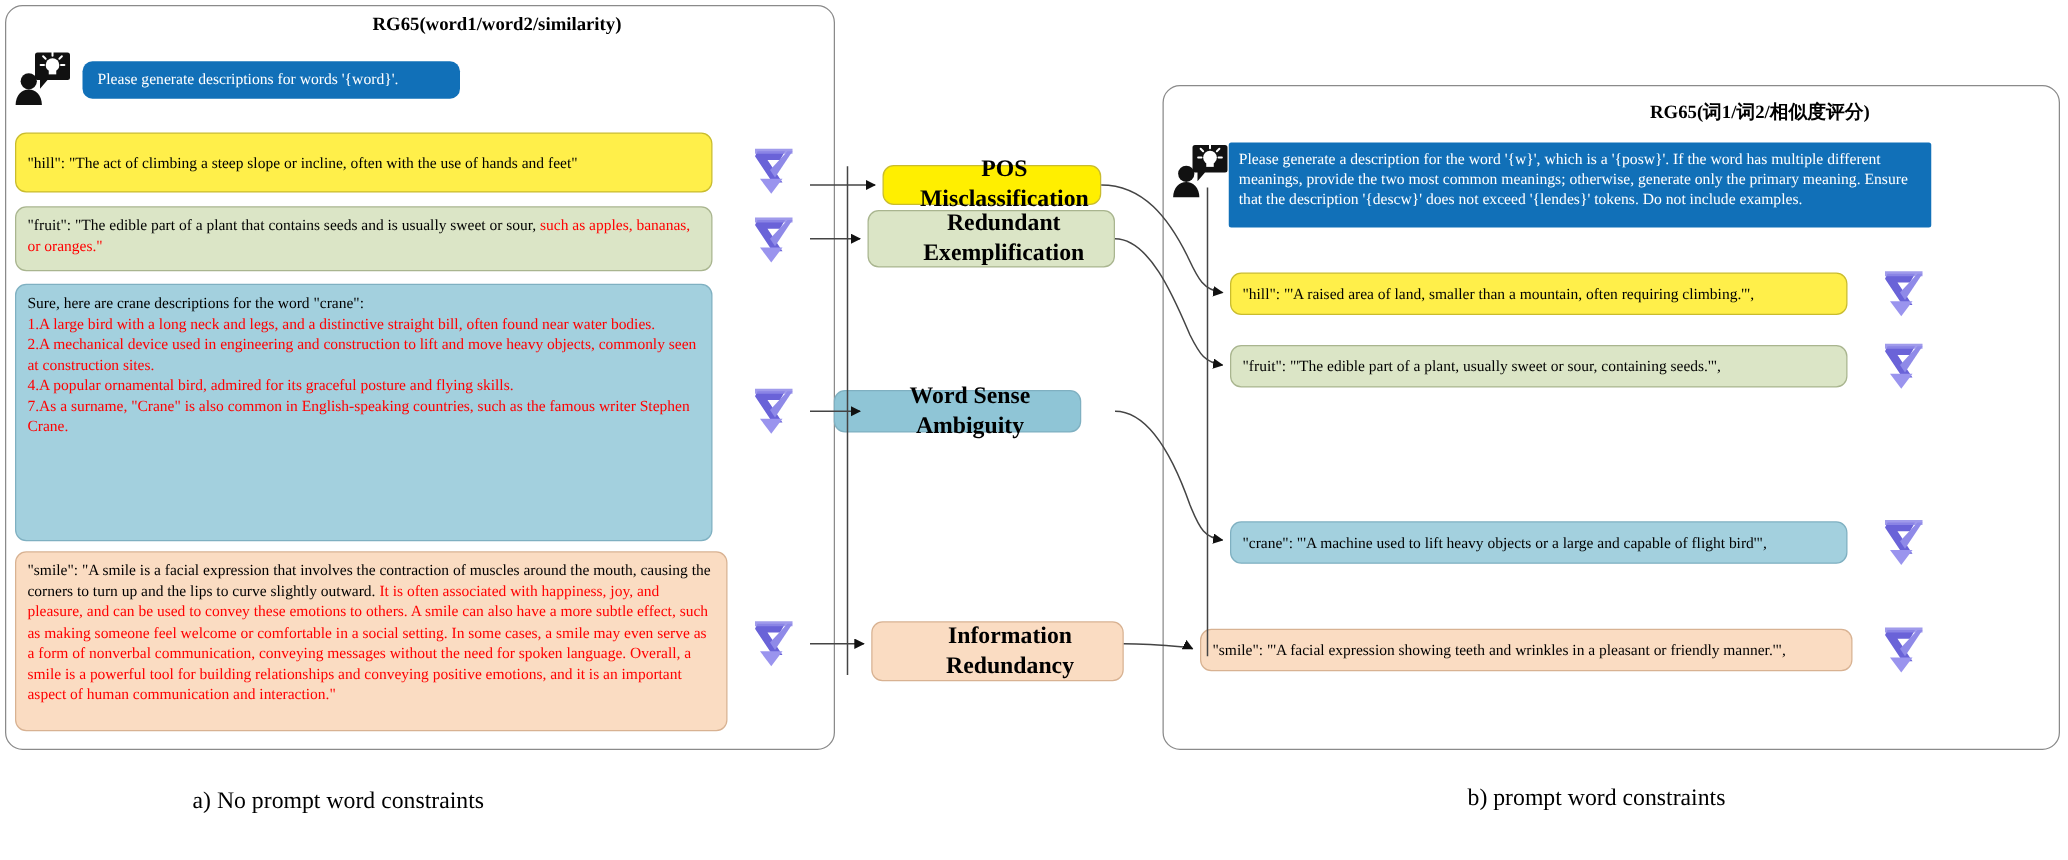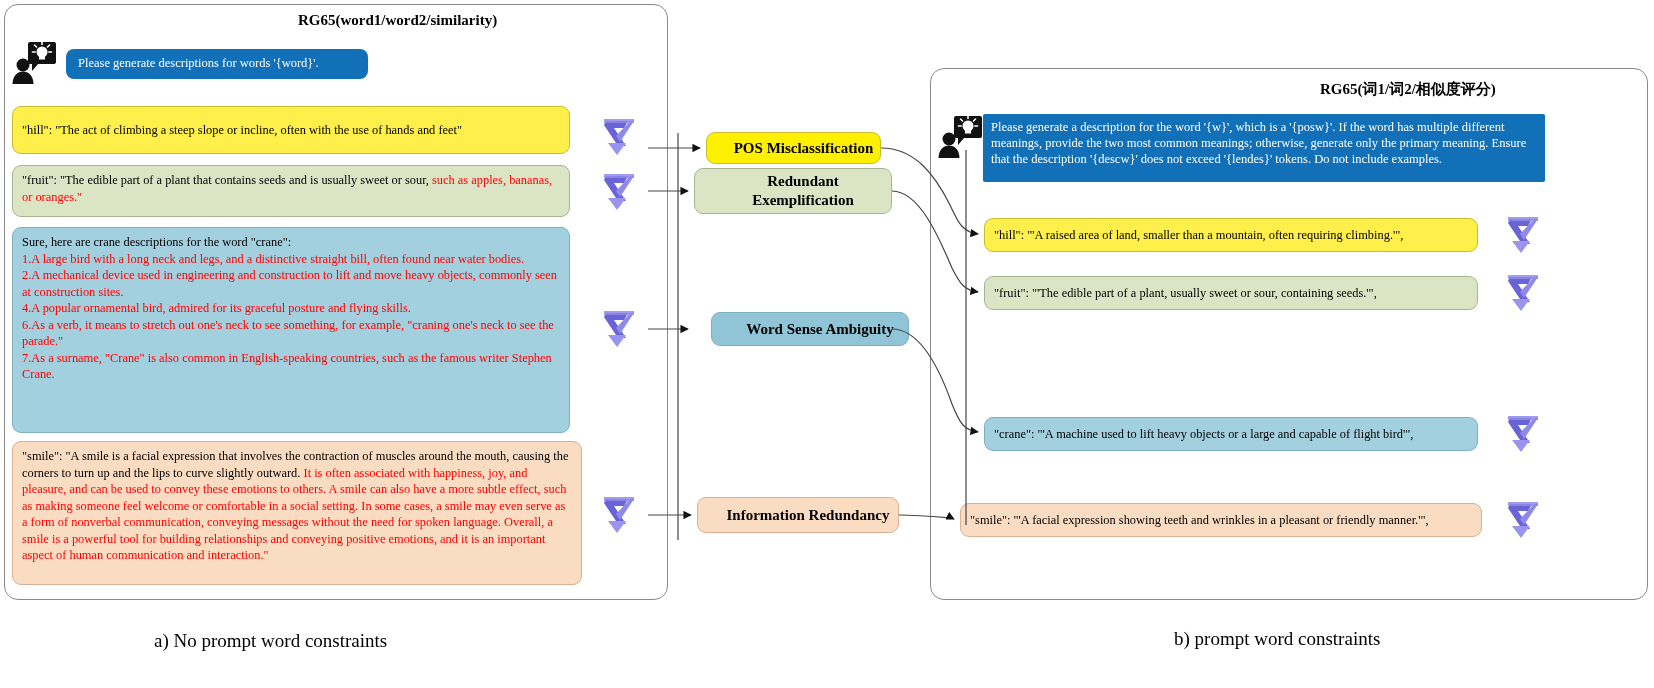--- a/index.html
+++ b/index.html
@@ -92,33 +92,33 @@
   #box-crane-r { left: 984px; top: 417px; width: 494px; height: 34px; display:flex; align-items:center;}
   #box-smile-r { left: 960px; top: 503px; width: 522px; height: 34px; display:flex; align-items:center;}
 
   
   .catbox {
     position: absolute;
     box-sizing: border-box;
     border: 1px solid #9a9a9a;
     border-radius: 9px;
     font-weight: bold;
-    font-size: 15px;
+    font-size: 19px;
     color: #000;
     display: flex;
     align-items: center;
     justify-content: center;
     text-align: center;
     line-height: 1.24;
     padding-left: 20px;
   }
   #cat-pos    { left: 706px; top: 132px; width: 175px; height: 32px; background: #ffef00; border-color:#c9bc2e; }
   #cat-redund { left: 694px; top: 168px; width: 198px; height: 46px; background: #dbe5c6; border-color:#a9b58f; }
-  #cat-wsa    { left: 711px; top: 312px; width: 198px; height: 34px; background: #8fc5d6; border-color:#7fb0c1; }
-  #cat-inforedund { left: 697px; top: 497px; width: 202px; height: 36px; background: #fadcc2; border-color:#d8b292; }
+  #cat-wsa    { left: 667px; top: 312px; width: 198px; height: 34px; background: #8fc5d6; border-color:#7fb0c1; }
+  #cat-inforedund { left: 697px; top: 497px; width: 202px; height: 48px; background: #fadcc2; border-color:#d8b292; }
 
   
   .llm-icon { position: absolute; width: 48px; height: 48px; }
   #llm-l1 { left: 594px; top: 113px; }
   #llm-l2 { left: 594px; top: 168px; }
   #llm-l3 { left: 594px; top: 305px; }
   #llm-l4 { left: 594px; top: 491px; }
   #llm-r1 { left: 1498px; top: 211px; }
   #llm-r2 { left: 1498px; top: 269px; }
   #llm-r3 { left: 1498px; top: 410px; }
@@ -171,21 +171,20 @@
 
 <div class="cbox green" id="box-fruit-l">
   <span>"fruit": "The edible part of a plant that contains seeds and is usually sweet or sour, </span><span class="red">such as apples, bananas, or oranges."</span>
 </div>
 
 <div class="cbox blue" id="box-crane-l">
   <div>Sure, here are crane descriptions for the word "crane":</div>
   <div class="red">1.A large bird with a long neck and legs, and a distinctive straight bill, often found near water bodies.</div>
   <div class="red">2.A mechanical device used in engineering and construction to lift and move heavy objects, commonly seen at construction sites.</div>
   <div class="red">4.A popular ornamental bird, admired for its graceful posture and flying skills.</div>
-  <div class="red">6.As a verb, it means to stretch out one's neck to see something, for example, "craning one's neck to see the parade."</div>
   <div class="red">7.As a surname, "Crane" is also common in English-speaking countries, such as the famous writer Stephen Crane.</div>
 </div>
 
 <div class="cbox peach" id="box-smile-l">
   <span>"smile": "A smile is a facial expression that involves the contraction of muscles around the mouth, causing the corners to turn up and the lips to curve slightly outward. </span><span class="red">It is often associated with happiness, joy, and pleasure, and can be used to convey these emotions to others. A smile can also have a more subtle effect, such as making someone feel welcome or comfortable in a social setting. In some cases, a smile may even serve as a form of nonverbal communication, conveying messages without the need for spoken language. Overall, a smile is a powerful tool for building relationships and conveying positive emotions, and it is an important aspect of human communication and interaction."</span>
 </div>
 
 <svg class="llm-icon" id="llm-l1" viewBox="0 0 48 48">
   <g>
     <path d="M12 8 h22 l-4 7 h-10 l12 18 h-8 l-14 -21 z" fill="#6a63d8"></path>

